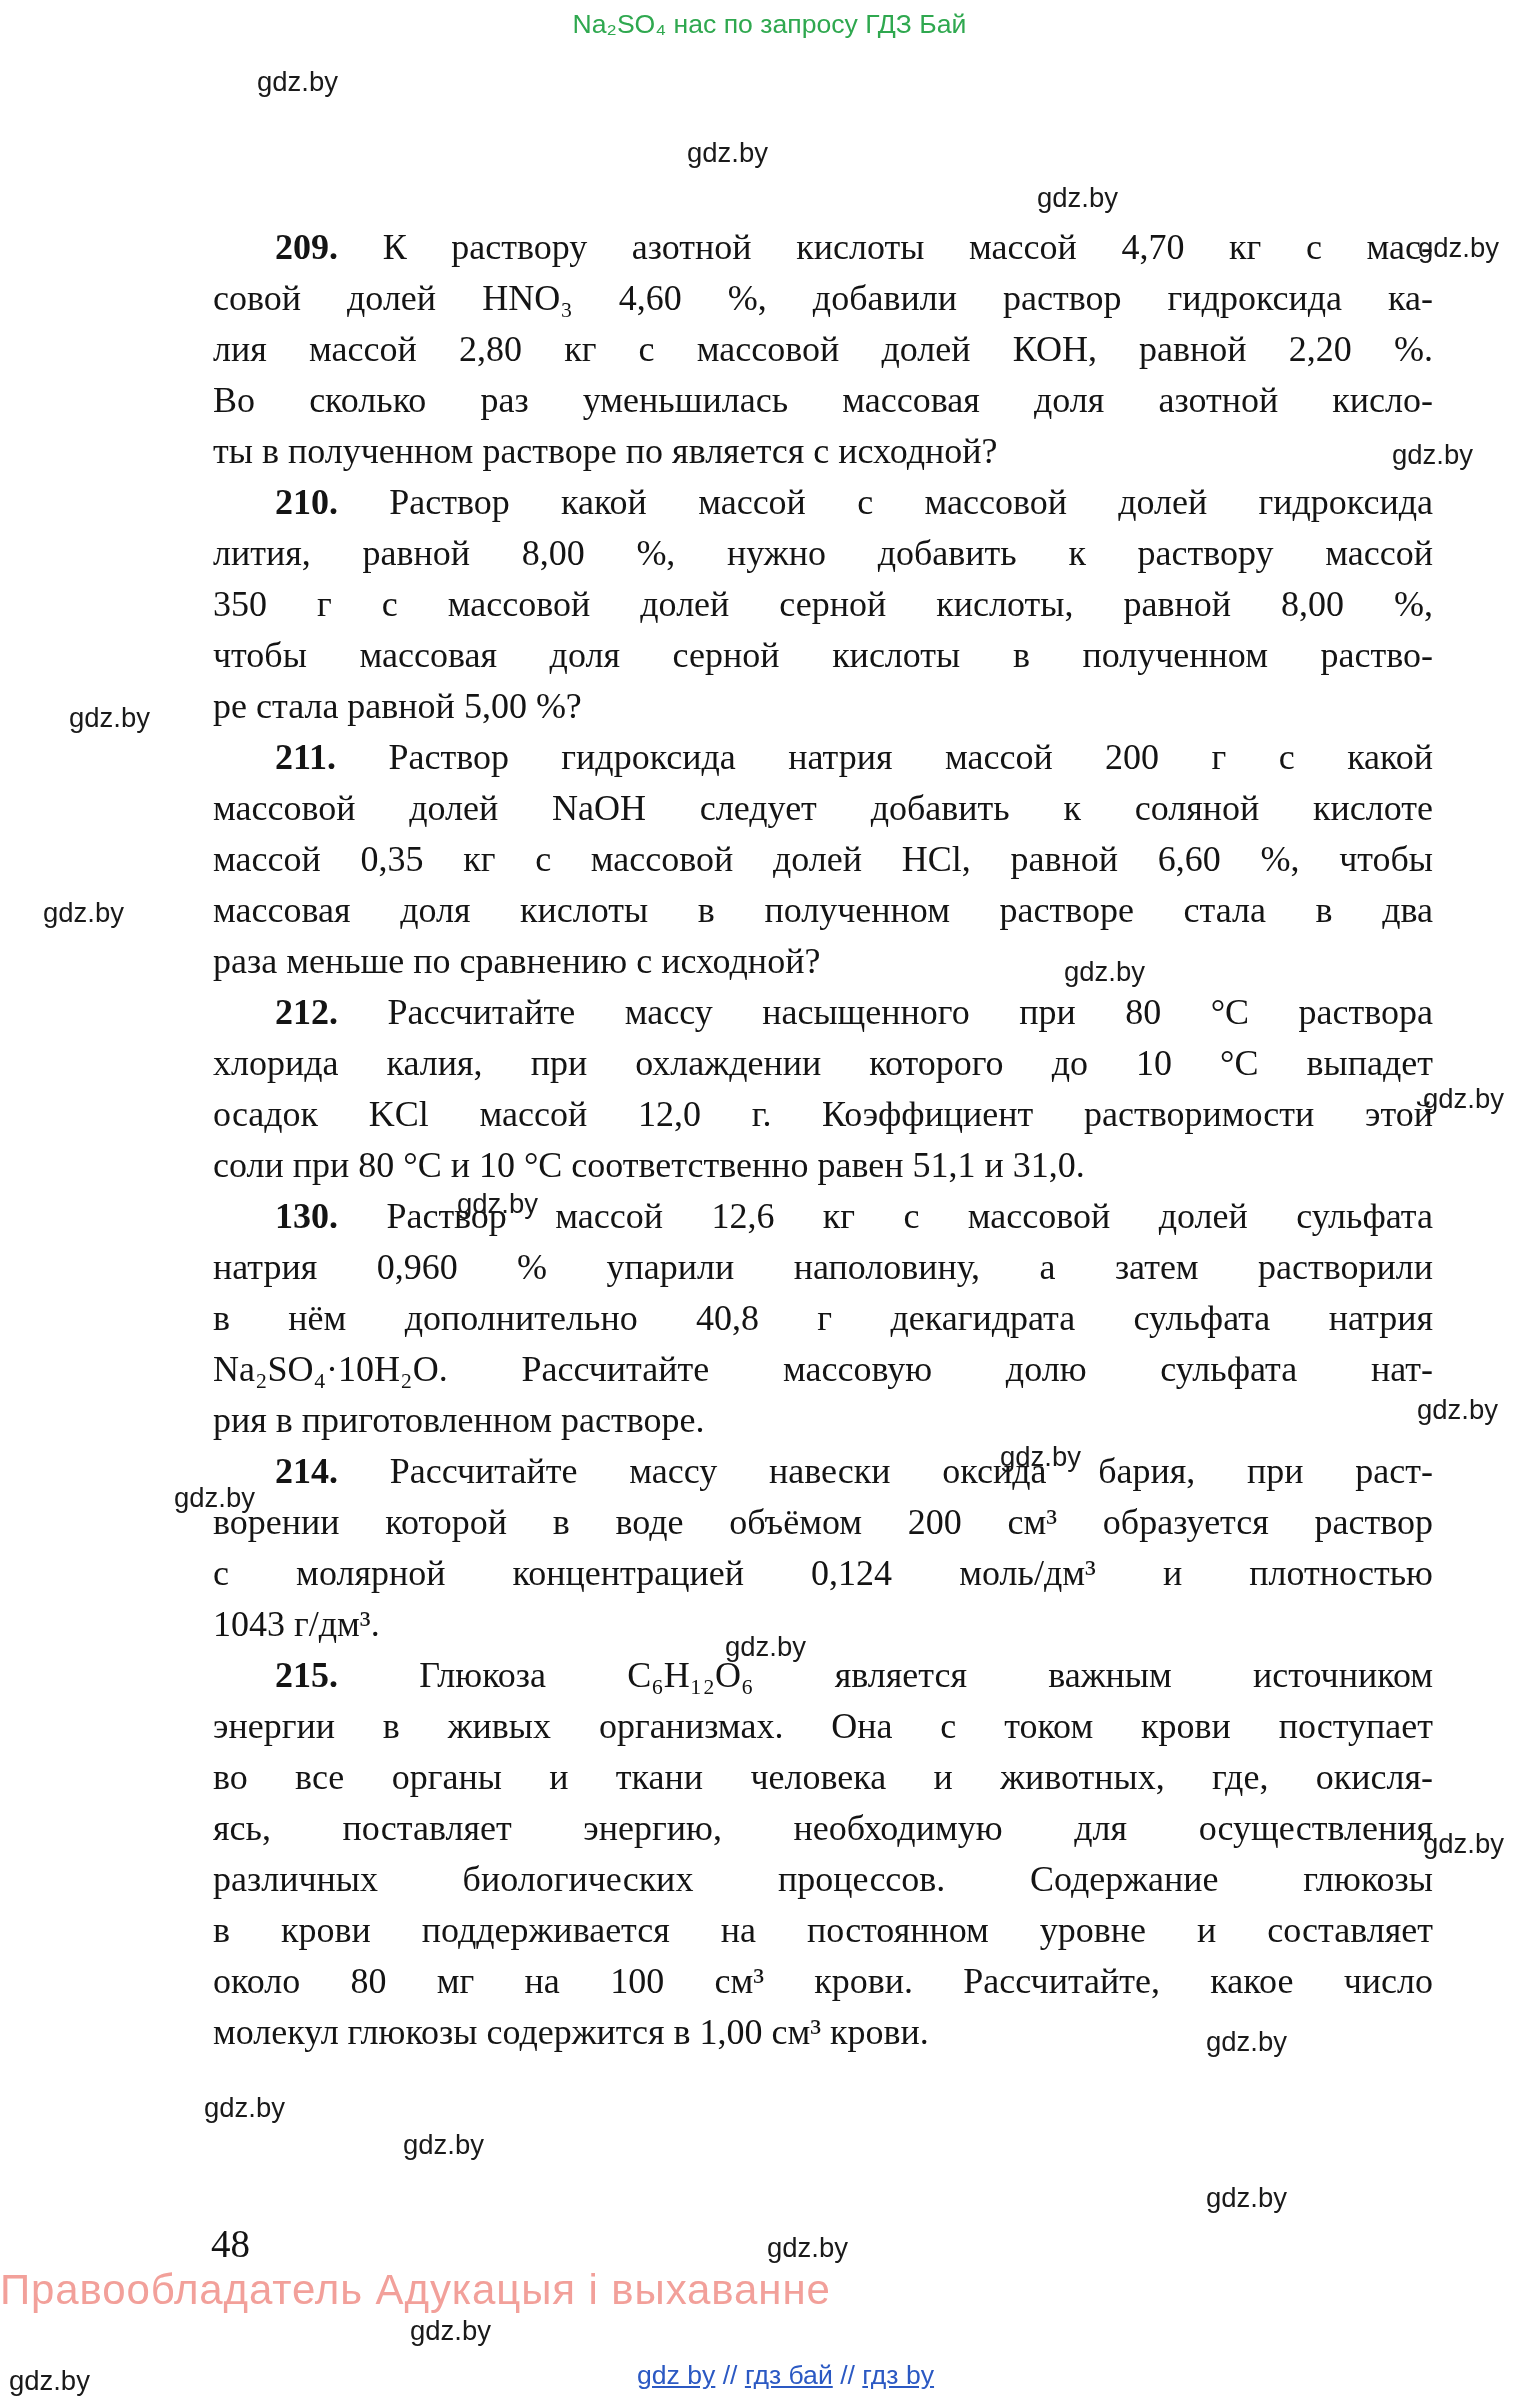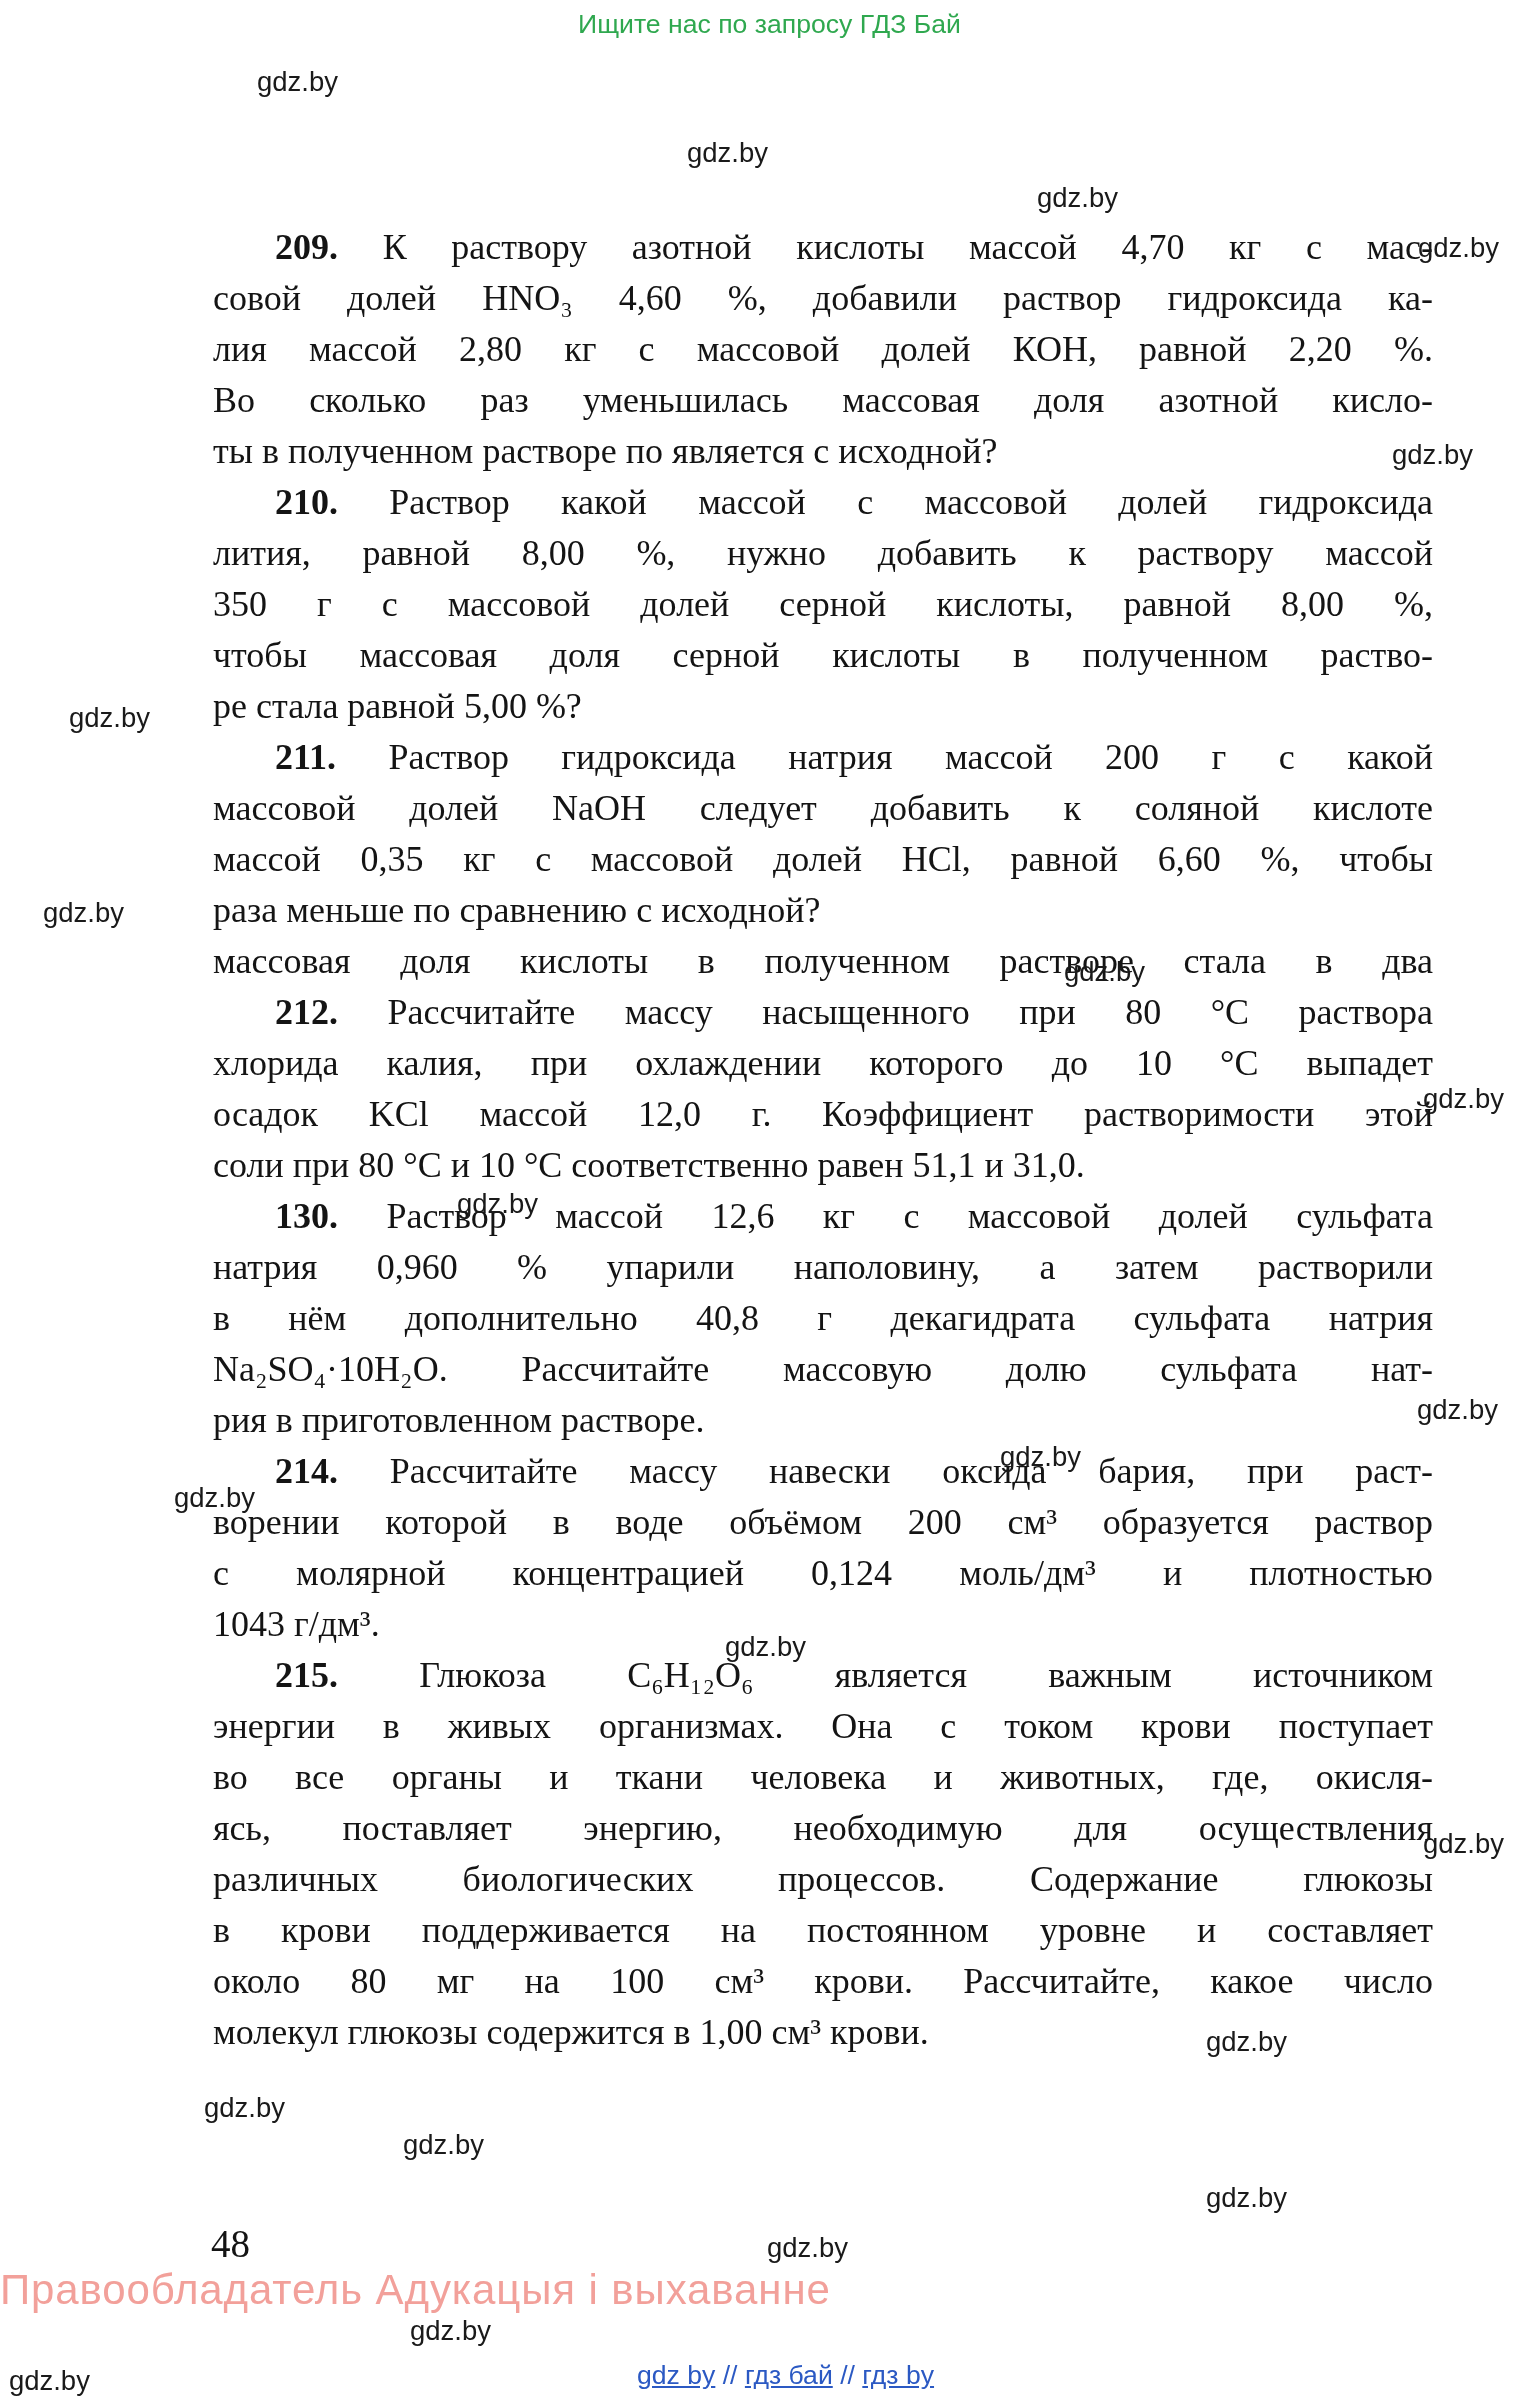--- a/index.html
+++ b/index.html
@@ -95,38 +95,38 @@
   }
   .sep {
     color: #2b59c3;
   }
 </style>
 </head>
 <body>
 
 <div class="page">
 
-  <div class="promo">Ищите нас по запросу ГДЗ Бай</div>
+  <div class="promo">Na₂SO₄ нас по запросу ГДЗ Бай</div>
 
   <div class="content" id="problems">
       <div class="line first"><b class="num">209.</b> К раствору азотной кислоты массой 4,70 кг с мас-</div>
       <div class="line">совой долей HNO₃ 4,60 %, добавили раствор гидроксида ка-</div>
       <div class="line">лия массой 2,80 кг с массовой долей КОН, равной 2,20 %.</div>
       <div class="line">Во сколько раз уменьшилась массовая доля азотной кисло-</div>
       <div class="line last">ты в полученном растворе по является с исходной?</div>
       <div class="line first"><b class="num">210.</b> Раствор какой массой с массовой долей гидроксида</div>
       <div class="line">лития, равной 8,00 %, нужно добавить к раствору массой</div>
       <div class="line">350 г с массовой долей серной кислоты, равной 8,00 %,</div>
       <div class="line">чтобы массовая доля серной кислоты в полученном раство-</div>
       <div class="line last">ре стала равной 5,00 %?</div>
       <div class="line first"><b class="num">211.</b> Раствор гидроксида натрия массой 200 г с какой</div>
       <div class="line">массовой долей NaOH следует добавить к соляной кислоте</div>
       <div class="line">массой 0,35 кг с массовой долей HCl, равной 6,60 %, чтобы</div>
+      <div class="line">массовая доля кислоты в полученном растворе стала в два</div>
       <div class="line last">раза меньше по сравнению с исходной?</div>
-      <div class="line">массовая доля кислоты в полученном растворе стала в два</div>
       <div class="line first"><b class="num">212.</b> Рассчитайте массу насыщенного при 80 °С раствора</div>
       <div class="line">хлорида калия, при охлаждении которого до 10 °С выпадет</div>
       <div class="line">осадок KCl массой 12,0 г. Коэффициент растворимости этой</div>
       <div class="line last">соли при 80 °С и 10 °С соответственно равен 51,1 и 31,0.</div>
       <div class="line first"><b class="num">130.</b> Раствор массой 12,6 кг с массовой долей сульфата</div>
       <div class="line">натрия 0,960 % упарили наполовину, а затем растворили</div>
       <div class="line">в нём дополнительно 40,8 г декагидрата сульфата натрия</div>
       <div class="line">Na₂SO₄·10H₂O. Рассчитайте массовую долю сульфата нат-</div>
       <div class="line last">рия в приготовленном растворе.</div>
       <div class="line first"><b class="num">214.</b> Рассчитайте массу навески оксида бария, при раст-</div>

